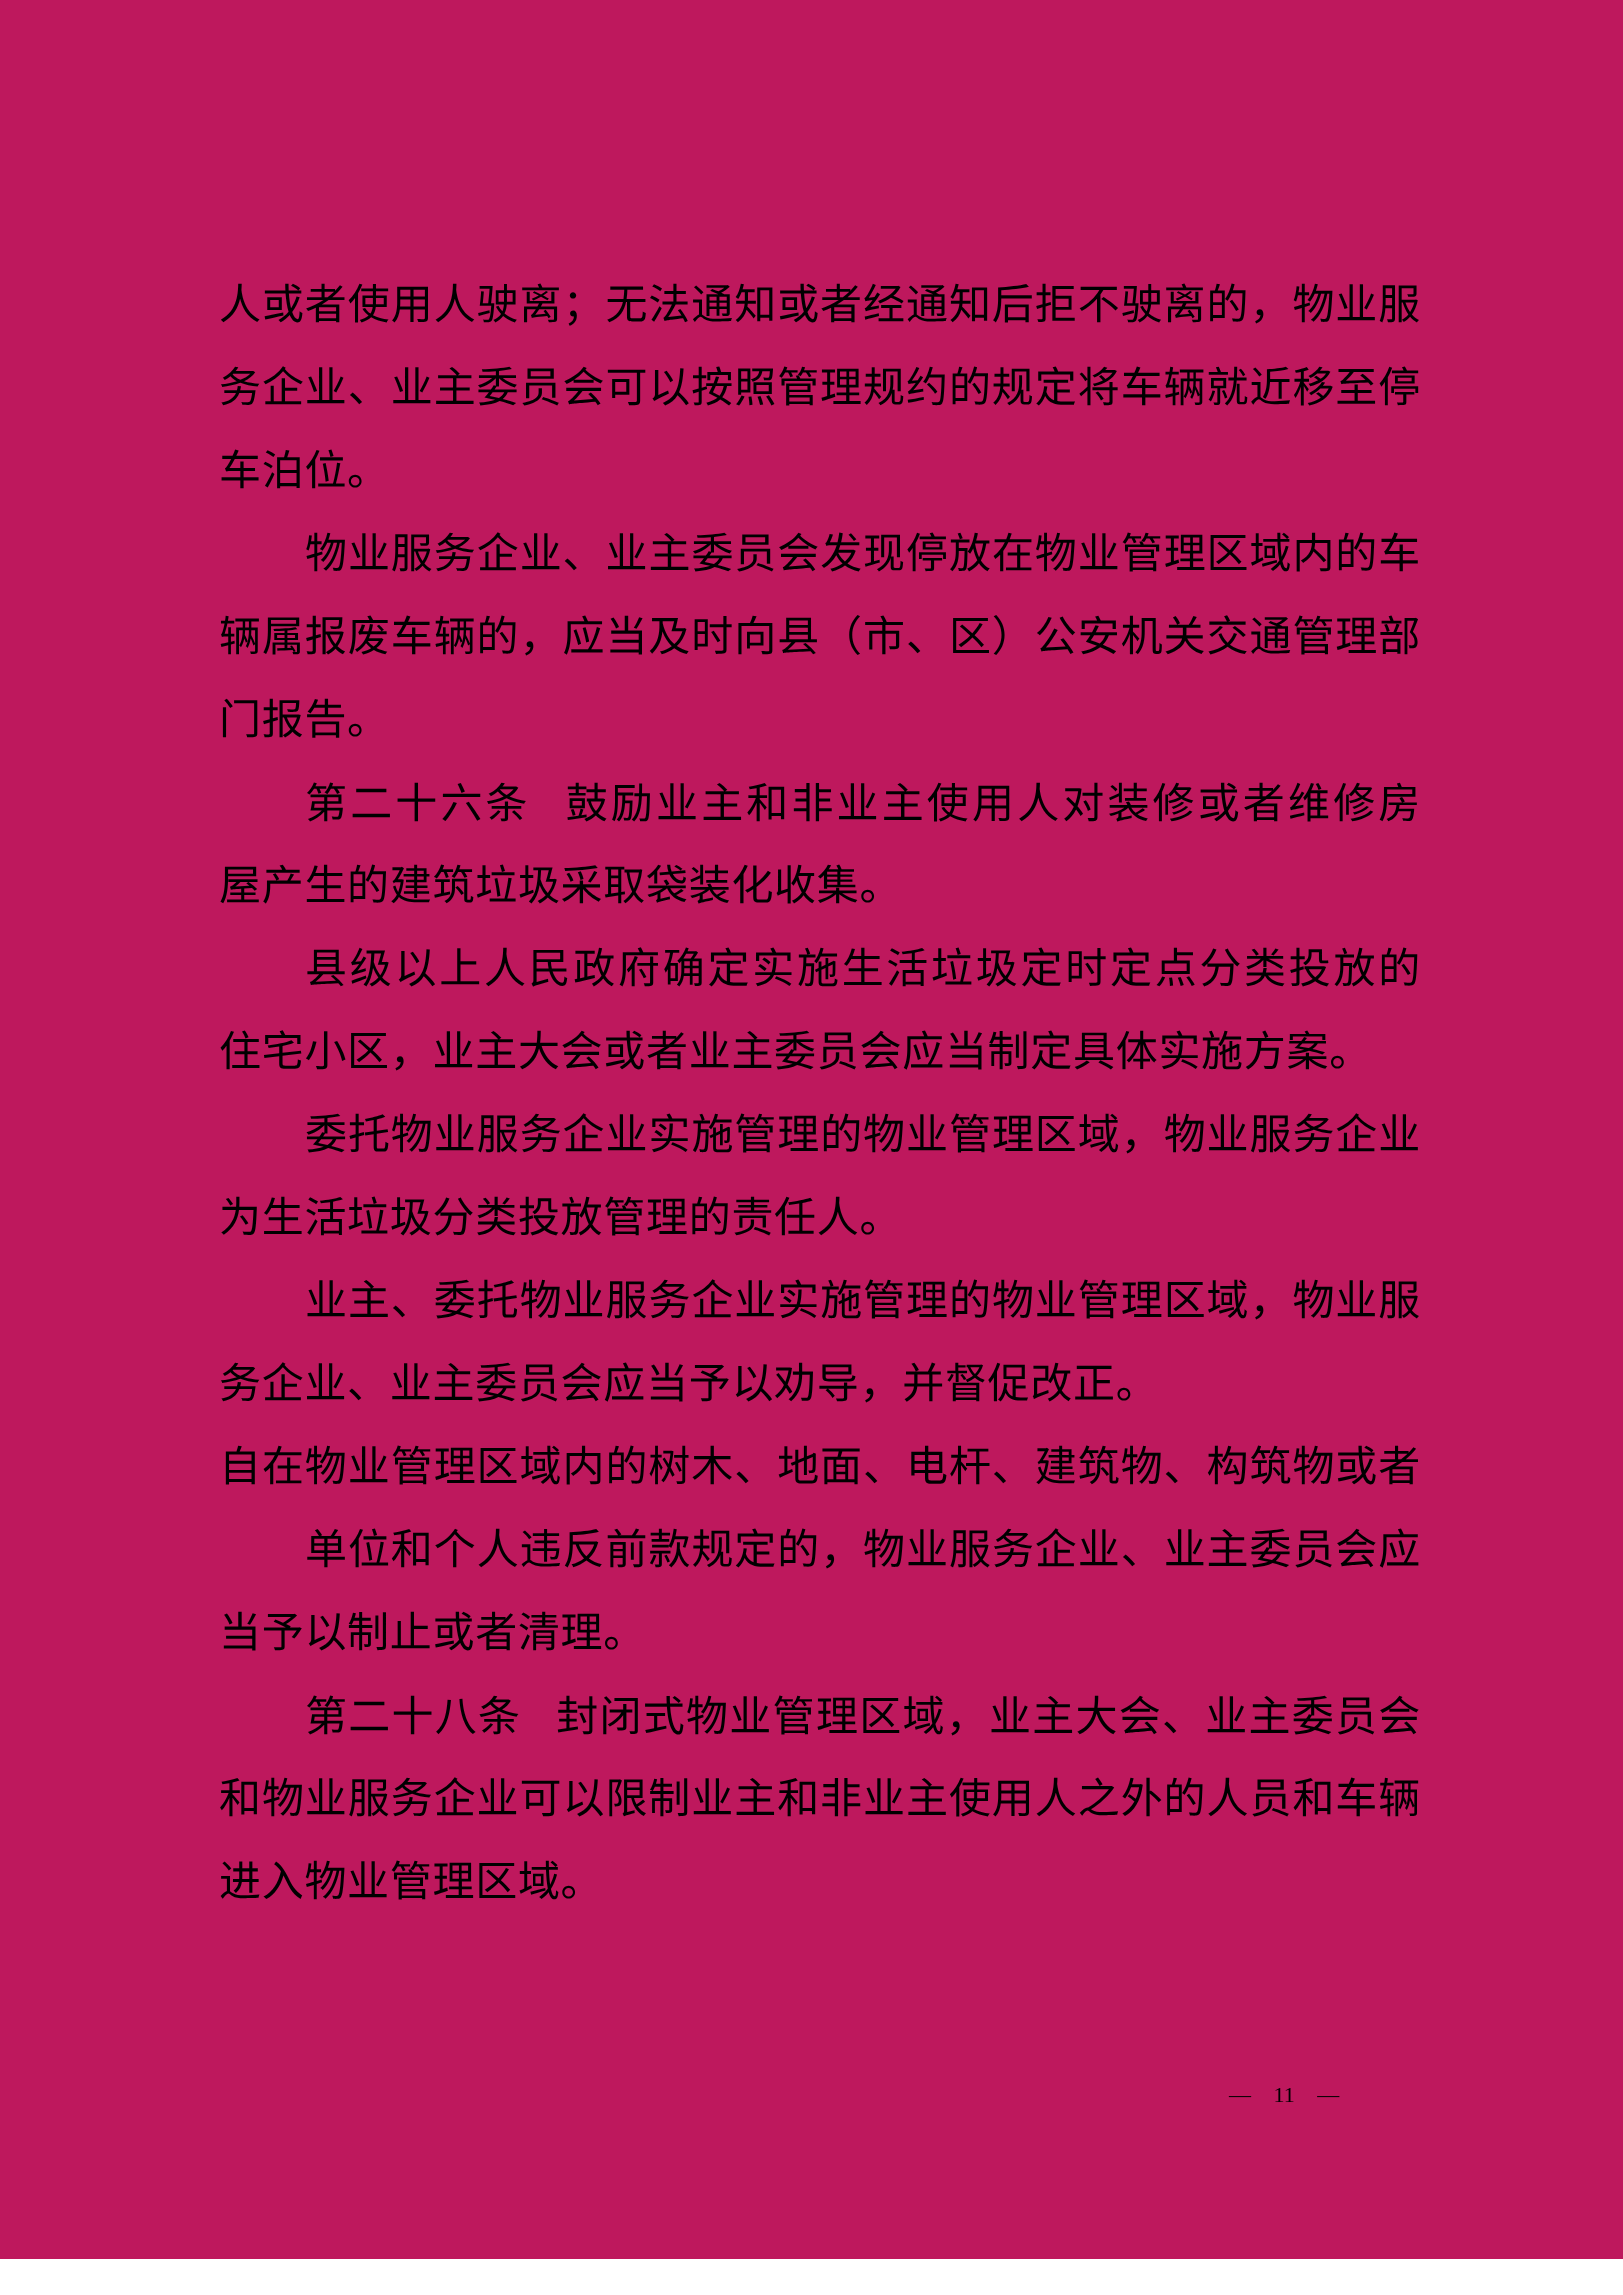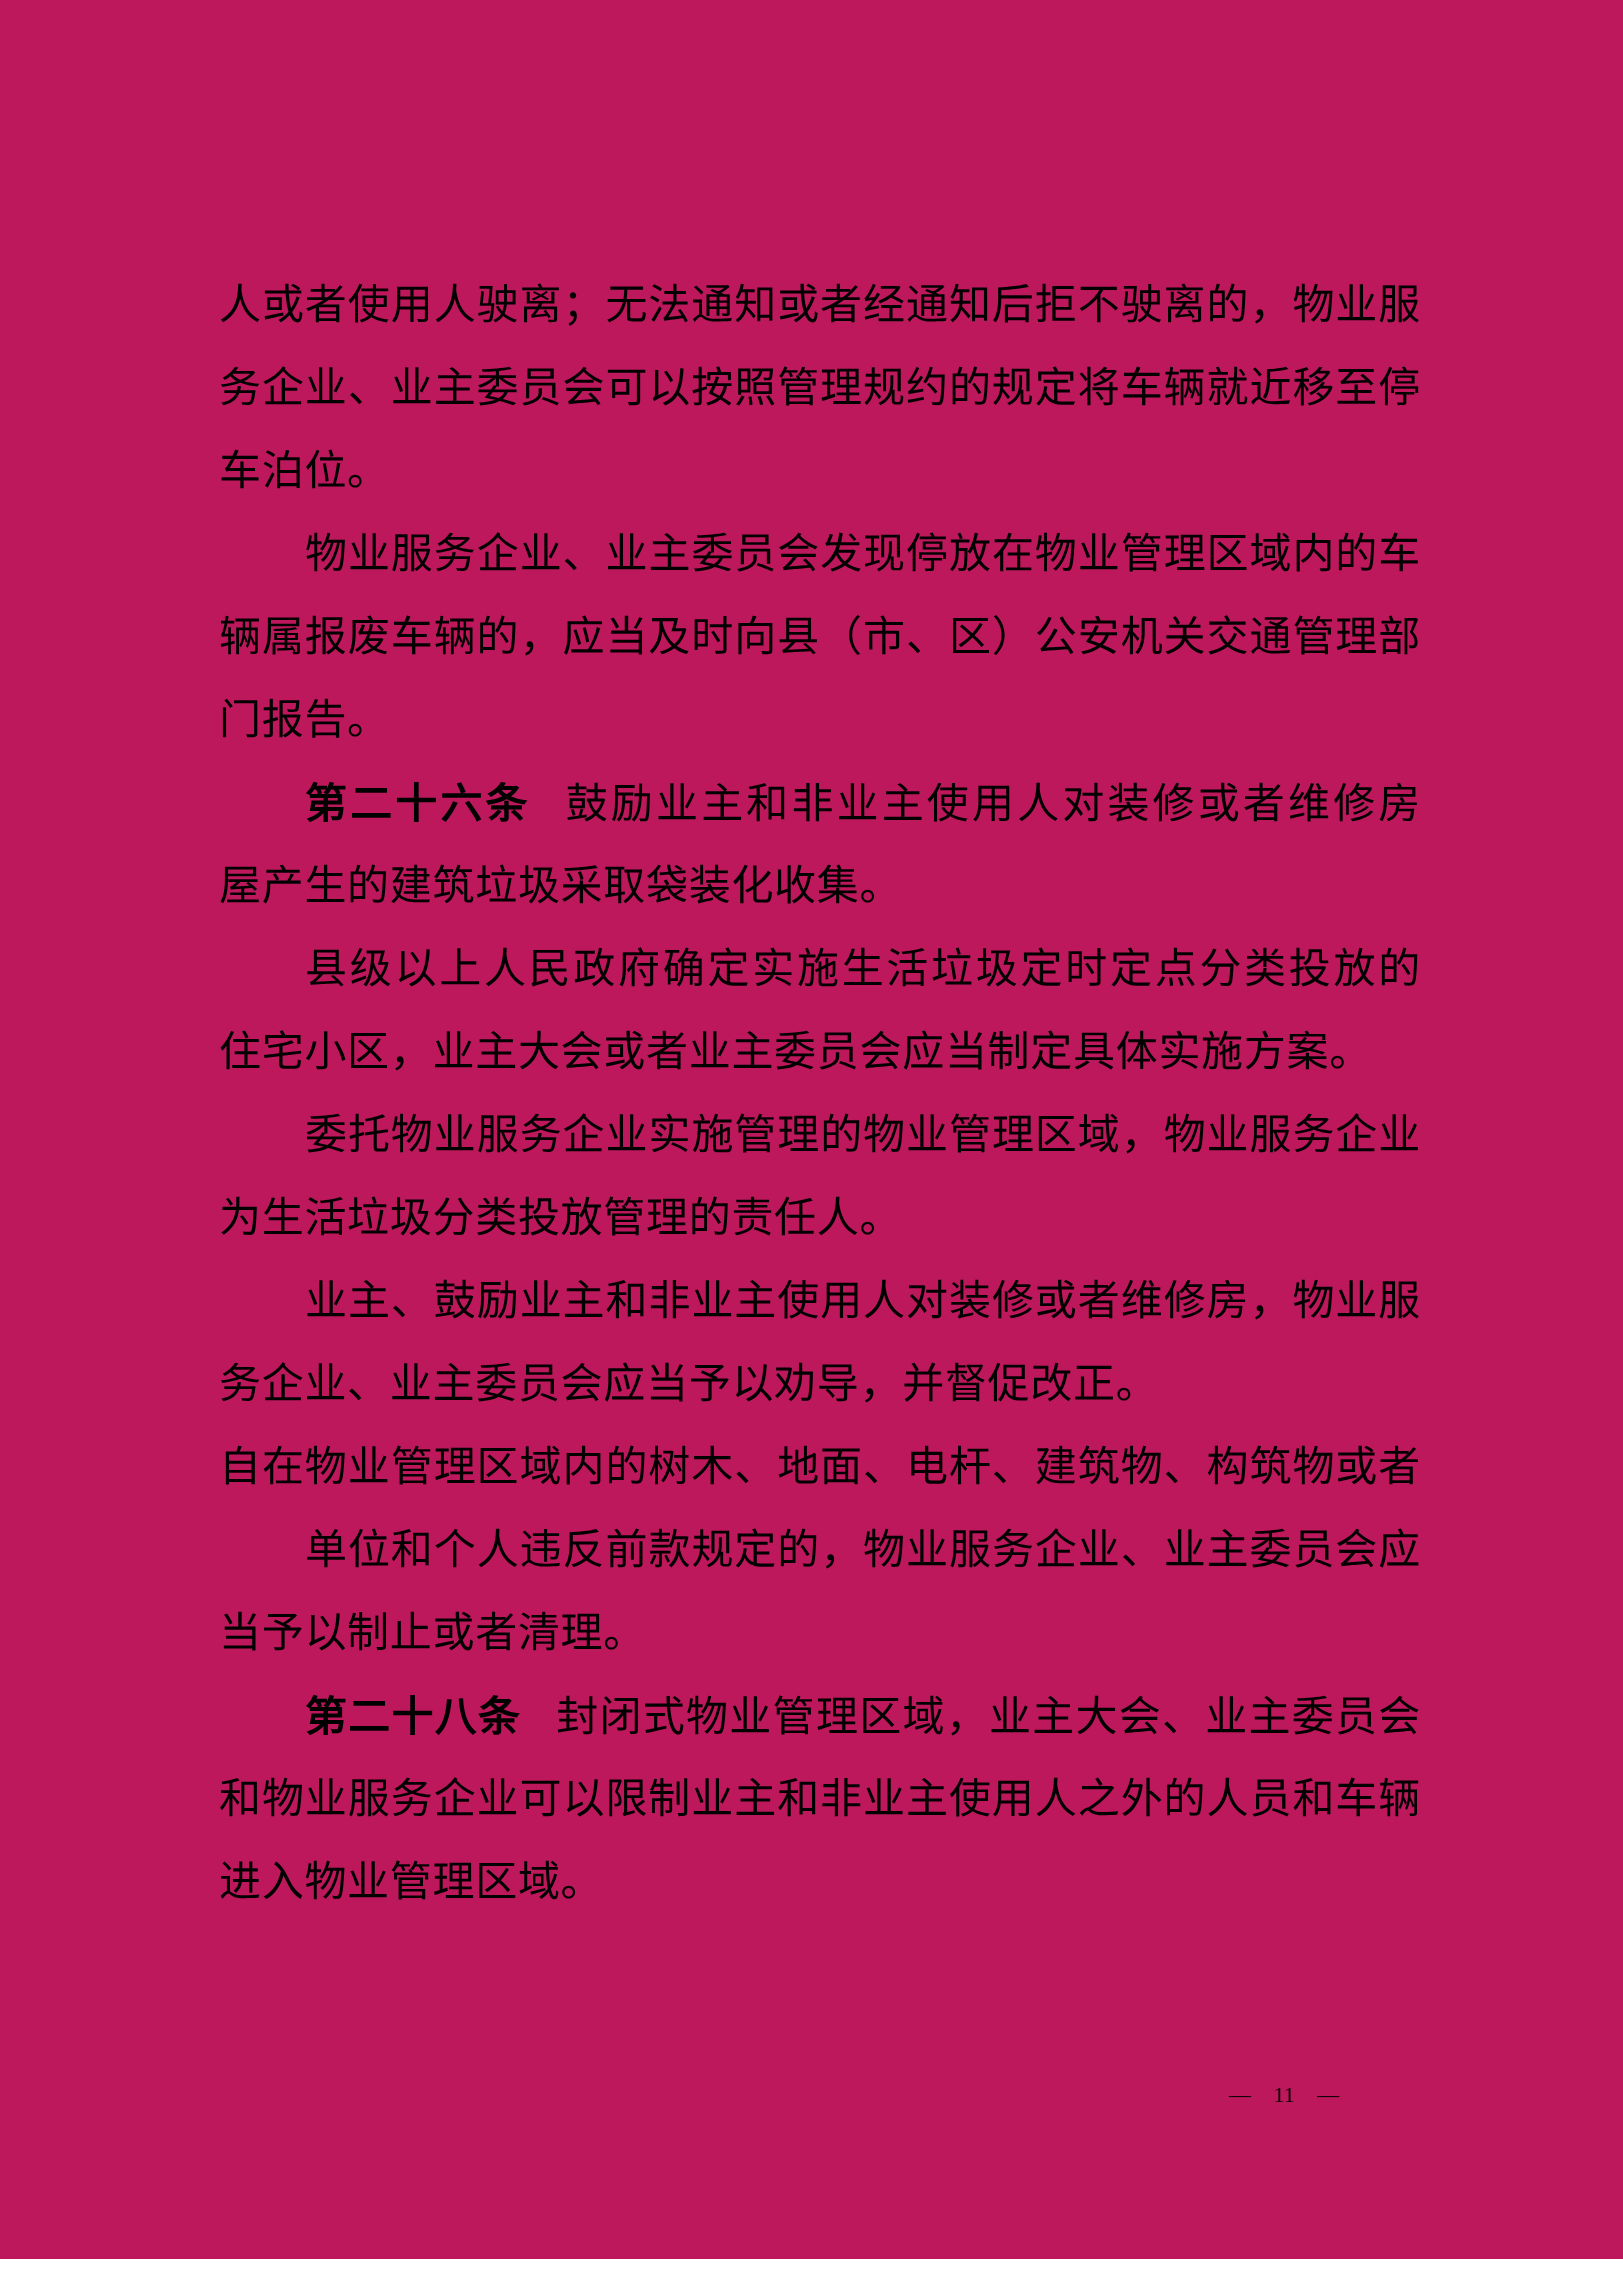--- a/index.html
+++ b/index.html
@@ -27,21 +27,21 @@
     line-height: 83px;
     font-size: 42px;
     text-align: justify;
     text-justify: inter-character;
     text-align-last: left;
     letter-spacing: 0.7px;
   }
   .line.j  { text-align-last: justify; }
   .line.ind { text-indent: 86px; }
   .art {
-    font-weight: 700;
+    font-weight: 400;
     font-family: "Liberation Sans", "Liberation Serif", sans-serif;
     margin-right: 35px;
   }
   .page-number {
     position: absolute;
     left: 1229px;
     top: 2074px;
     height: 42px;
     line-height: 42px;
     font-size: 22px;
@@ -60,21 +60,21 @@
       <div class="line"><span class="seg">车泊位。</span></div>
       <div class="line ind j"><span class="seg">物业服务企业、业主委员会发现停放在物业管理区域内的车</span></div>
       <div class="line j"><span class="seg">辆属报废车辆的，应当及时向县（市、区）公安机关交通管理部</span></div>
       <div class="line"><span class="seg">门报告。</span></div>
       <div class="line ind j"><span class="art">第二十六条</span><span class="seg">鼓励业主和非业主使用人对装修或者维修房</span></div>
       <div class="line"><span class="seg">屋产生的建筑垃圾采取袋装化收集。</span></div>
       <div class="line ind j"><span class="seg">县级以上人民政府确定实施生活垃圾定时定点分类投放的</span></div>
       <div class="line"><span class="seg">住宅小区，业主大会或者业主委员会应当制定具体实施方案。</span></div>
       <div class="line ind j"><span class="seg">委托物业服务企业实施管理的物业管理区域，物业服务企业</span></div>
       <div class="line"><span class="seg">为生活垃圾分类投放管理的责任人。</span></div>
-      <div class="line ind j"><span class="seg">业主、鼓励业主和非业主使用人对装修或者维修房，物业服</span></div>
+      <div class="line ind j"><span class="seg">业主、委托物业服务企业实施管理的物业管理区域，物业服</span></div>
       <div class="line"><span class="seg">务企业、业主委员会应当予以劝导，并督促改正。</span></div>
       <div class="line j"><span class="seg">自在物业管理区域内的树木、地面、电杆、建筑物、构筑物或者</span></div>
       <div class="line ind j"><span class="seg">单位和个人违反前款规定的，物业服务企业、业主委员会应</span></div>
       <div class="line"><span class="seg">当予以制止或者清理。</span></div>
       <div class="line ind j"><span class="art">第二十八条</span><span class="seg">封闭式物业管理区域，业主大会、业主委员会</span></div>
       <div class="line j"><span class="seg">和物业服务企业可以限制业主和非业主使用人之外的人员和车辆</span></div>
       <div class="line"><span class="seg">进入物业管理区域。</span></div>
     </div>
   <div class="page-number">— 11 —</div>
 </div>

